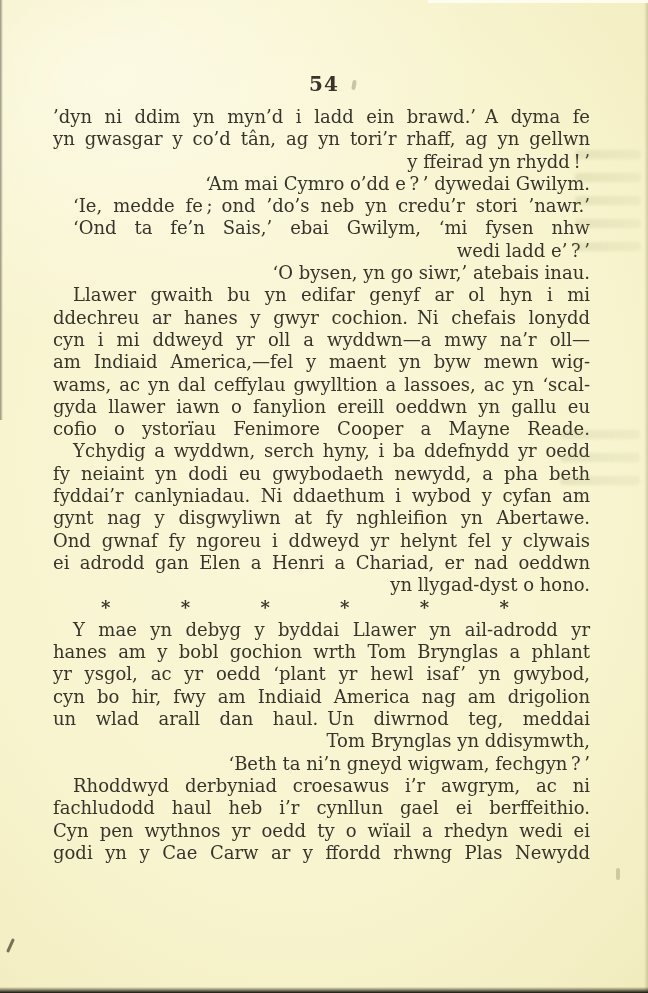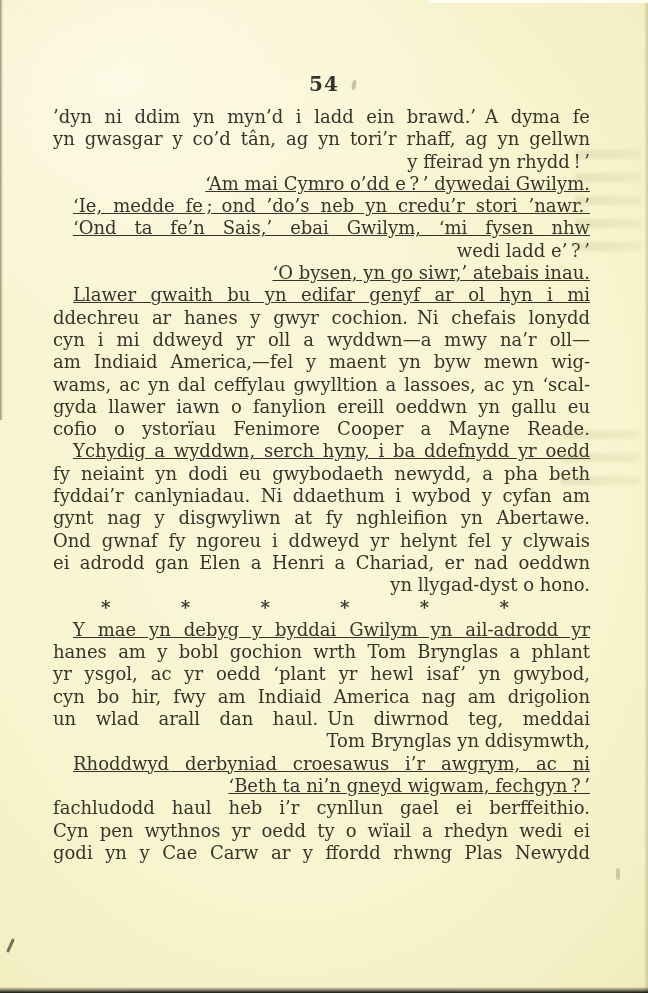--- a/index.html
+++ b/index.html
@@ -71,21 +71,21 @@
     font-size: 18px;
     line-height: 22.3px;
     white-space: nowrap;
     text-align: right;
   }
   .line.j {
     white-space: normal;
     text-align: justify;
     text-align-last: justify;
   }
-  .line.i { text-indent: 20px; text-decoration: underline; }
+  .line.i { text-indent: 20px; }
   .asterisk-row {
     display: flex; justify-content: space-between;
     margin-left: 48px; width: 408px;
     font: bold 18px/22.3px "DejaVu Serif", serif;
   }
 </style>
 </head>
 <body>
 
 <div class="scan-frame">
@@ -117,28 +117,28 @@
         <div class="line j">ei adrodd gan Elen a Henri a Chariad, er nad oeddwn</div>
         <div class="line">yn llygad-dyst o hono.</div>
         <div class="asterisk-row">
           <span>*</span>
           <span>*</span>
           <span>*</span>
           <span>*</span>
           <span>*</span>
           <span>*</span>
         </div>
-        <div class="line j i">Y mae yn debyg y byddai Gwilym yn ail-adrodd yr</div>
+        <div class="line j i">Y mae yn debyg y byddai Llawer yn ail-adrodd yr</div>
         <div class="line j">hanes am y bobl gochion wrth Tom Brynglas a phlant</div>
         <div class="line j">yr ysgol, ac yr oedd ‘plant yr hewl isaf’ yn gwybod,</div>
         <div class="line j">cyn bo hir, fwy am Indiaid America nag am drigolion</div>
         <div class="line j">un wlad arall dan haul. Un diwrnod teg, meddai</div>
         <div class="line">Tom Brynglas yn ddisymwth,</div>
+        <div class="line i">‘Beth ta ni’n gneyd wigwam, fechgyn ? ’</div>
         <div class="line j i">Rhoddwyd derbyniad croesawus i’r awgrym, ac ni</div>
-        <div class="line i">‘Beth ta ni’n gneyd wigwam, fechgyn ? ’</div>
         <div class="line j">fachludodd haul heb i’r cynllun gael ei berffeithio.</div>
         <div class="line j">Cyn pen wythnos yr oedd ty o wïail a rhedyn wedi ei</div>
         <div class="line j">godi yn y Cae Carw ar y ffordd rhwng Plas Newydd</div>
       </div>
 
     <div class="showthrough st-a">
       <div></div>
         <div></div>
         <div></div>
         <div></div>

